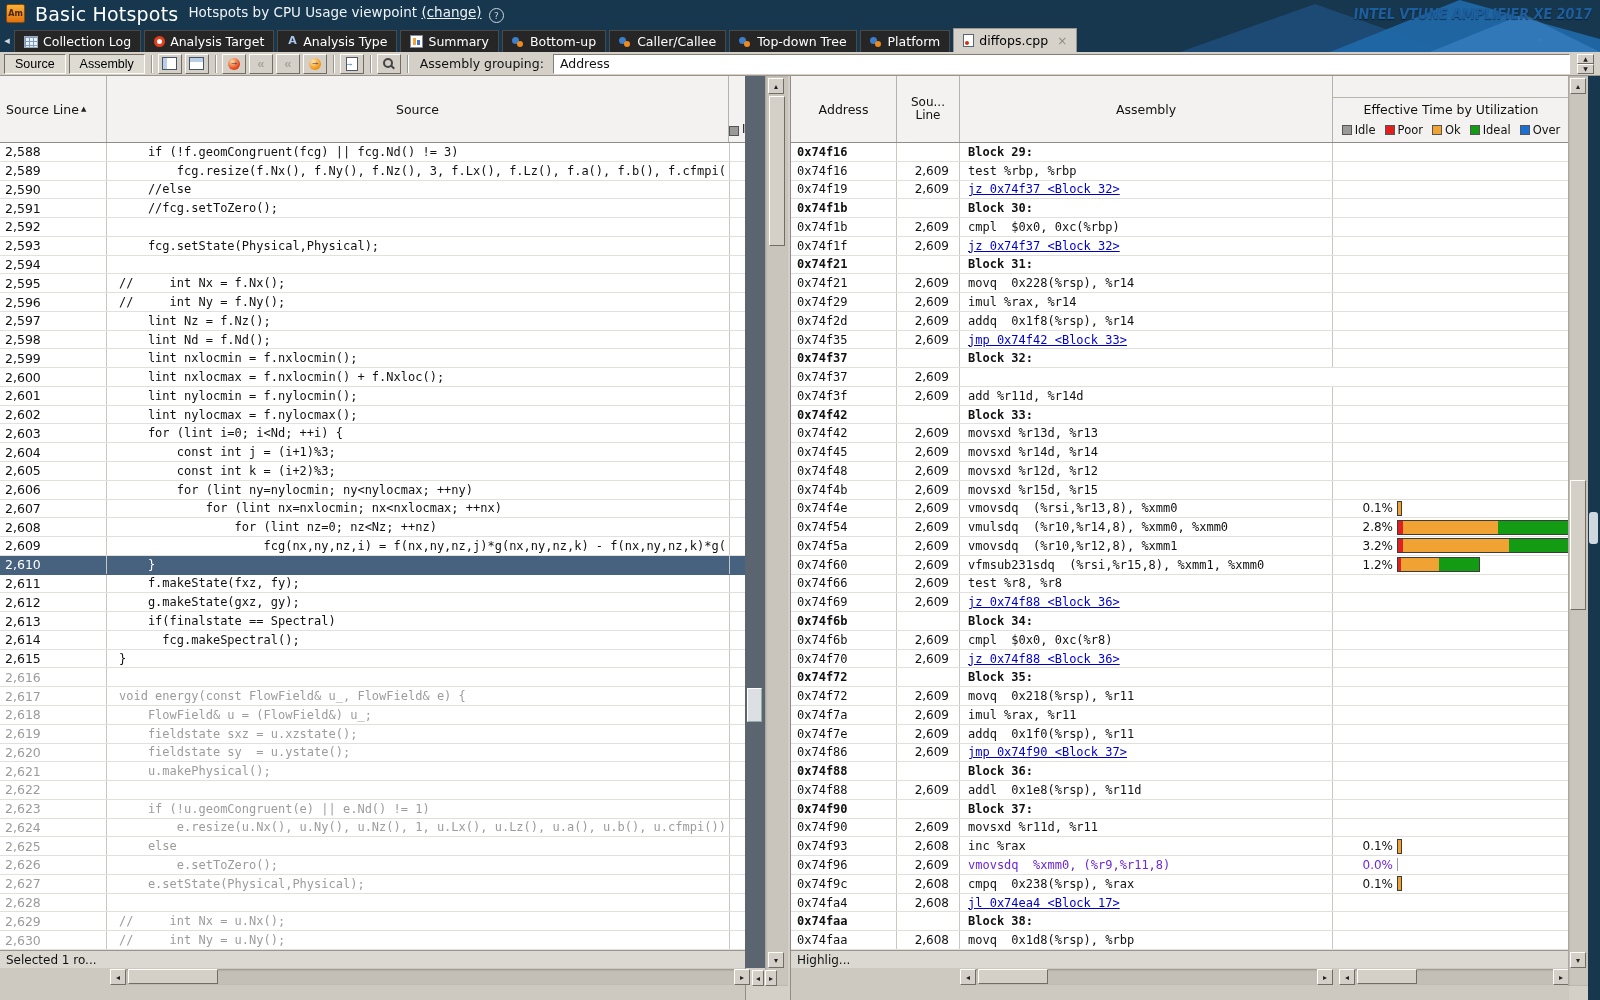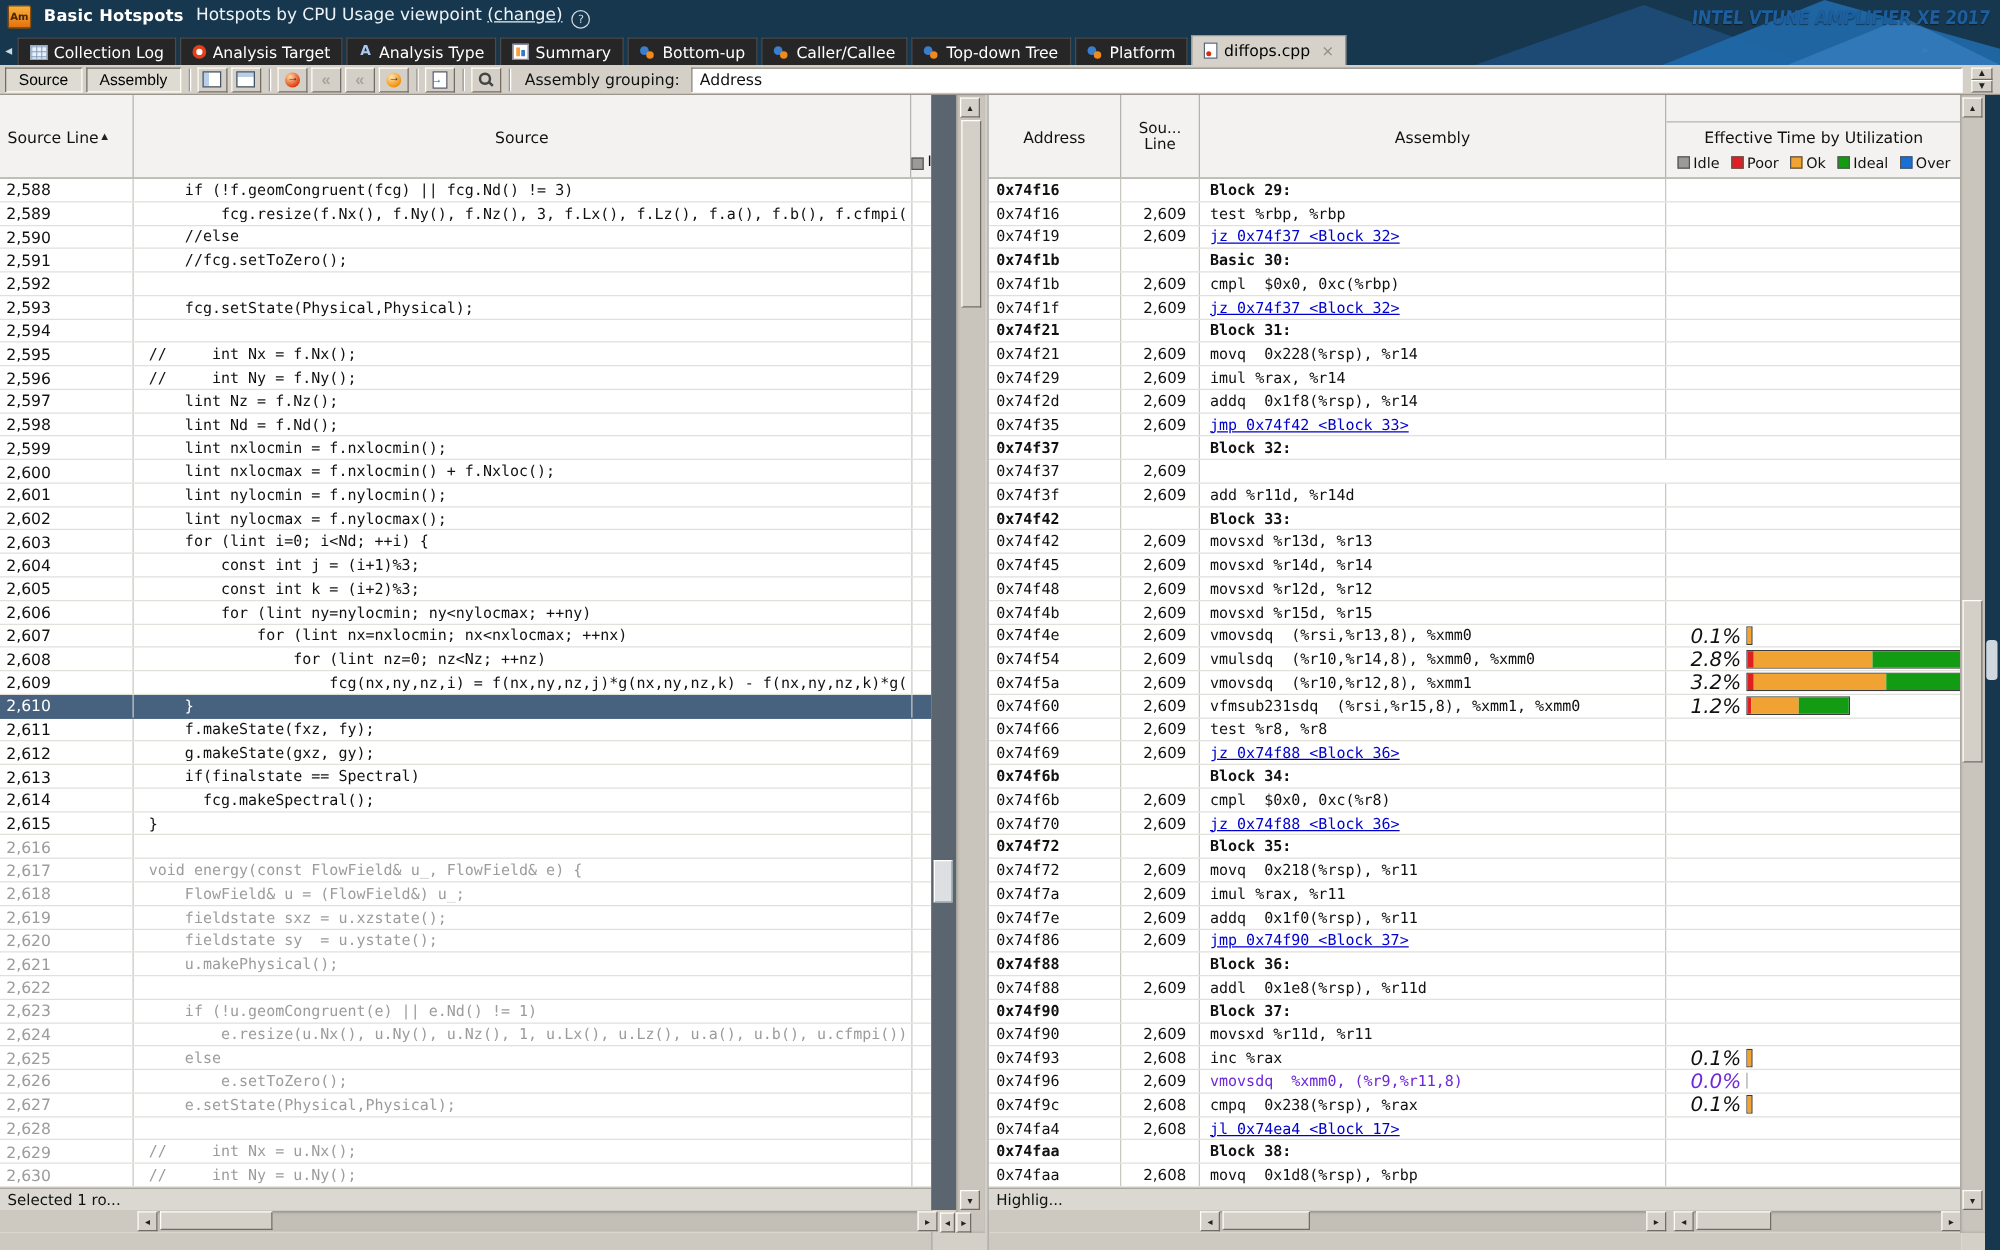--- a/index.html
+++ b/index.html
@@ -4,21 +4,21 @@
 <style>
   html,body{margin:0;padding:0;background:#888;}
   .app{position:relative;width:1600px;height:1000px;background:#d4d0c8;overflow:hidden;
        font-family:"DejaVu Sans","Liberation Sans",sans-serif;color:#111;}
 
   
   .hdr{position:absolute;left:0;top:0;width:1600px;height:52px;background:#17374e;}
   .titlebar{position:absolute;left:0;top:0;width:1600px;height:27px;display:flex;align-items:center;gap:10px;padding-left:6px;box-sizing:border-box;color:#fff;z-index:3;}
   .am-icon{width:17px;height:17px;border:1px solid #8a4a08;border-radius:2px;background:linear-gradient(#f8b13c,#e2720f);
            font:bold 8px "DejaVu Sans",sans-serif;color:#4a2500;display:flex;align-items:center;justify-content:center;}
-  .title-main{font-weight:bold;font-size:13px;letter-spacing:.2px;}
+  .title-main{font-weight:normal;font-size:19px;letter-spacing:.2px;}
   .title-sub{font-size:13.5px;color:#eef3f7;}
   .chg-link{text-decoration:underline;color:#eef3f7;cursor:pointer;text-align:center;}
   .help-circ{display:inline-flex;width:13px;height:13px;border:1.5px solid #cfd8de;border-radius:50%;
              align-items:center;justify-content:center;font-size:9px;color:#cfd8de;margin-left:3px;vertical-align:-2px;}
   .chv{position:absolute;z-index:1;}
   .chv1{left:1180px;top:4px;width:300px;height:48px;background:#1c4a74;clip-path:polygon(0 100%,45% 0,90% 100%);}
   .chv2{left:1330px;top:0px;width:270px;height:52px;background:#2067a6;clip-path:polygon(0 100%,48% 0,100% 75%,100% 100%);opacity:.95;}
   .chv3{left:1430px;top:14px;width:170px;height:38px;background:#3e88c8;clip-path:polygon(0 100%,55% 0,100% 100%);opacity:.55;}
   .logo-text{position:absolute;right:8px;top:5px;z-index:4;color:#1d5f9e;font-weight:bold;font-size:15px;
              letter-spacing:-.3px;transform:skewX(-6deg) scaleX(.88);transform-origin:right center;
@@ -93,21 +93,21 @@
   .c-num{width:107px;flex:none;padding-left:5px;font-size:12.5px;border-right:1px solid #cac7c1;align-self:stretch;display:flex;align-items:center;box-sizing:border-box;}
   .c-code{flex:1;font:12px "DejaVu Sans Mono",monospace;white-space:pre;overflow:hidden;padding-left:12px;}
   .c-part{width:15px;flex:none;border-left:1px solid #cac7c1;align-self:stretch;}
   .srow.sel{background:#46627e;color:#fff;border-bottom-color:#46627e;}
   .srow.sel .c-num{color:#fff;text-align:center;}
   .srow.dim,.srow.dim .c-num{color:#9c9c9c;}
 
   .a-addr{width:106px;flex:none;padding-left:6px;font:12px "DejaVu Sans Mono",monospace;border-right:1px solid #cac7c1;align-self:stretch;display:flex;align-items:center;box-sizing:border-box;}
   .a-line{width:63px;flex:none;justify-content:flex-end;padding-right:10px;font-size:12px;border-right:1px solid #cac7c1;align-self:stretch;display:flex;align-items:center;box-sizing:border-box;}
   .a-asm{width:373px;flex:none;font:12px "DejaVu Sans Mono",monospace;white-space:pre;overflow:hidden;padding-left:8px;border-right:1px solid #cac7c1;align-self:stretch;display:flex;align-items:center;box-sizing:border-box;}
-  .a-pct{width:64px;flex:none;justify-content:flex-end;padding-right:4px;font-size:16px;display:flex;align-items:center;box-sizing:border-box;font-style:italic;}
+  .a-pct{width:64px;flex:none;justify-content:flex-end;padding-right:4px;font-size:12px;display:flex;align-items:center;box-sizing:border-box;}
   .a-bar{flex:1;display:flex;align-items:center;overflow:hidden;}
   .arow.block .a-addr,.arow.block .a-asm{font-weight:bold;}
   .arow .dim{color:#6d28d9;}
   .asm-link{color:#0000cc;text-decoration:underline;cursor:pointer;}
   .bargroup{display:flex;height:13px;border:1px solid #3c3c3c;box-sizing:content-box;}
   .bargroup span{height:13px;}
   .hairline{width:1px;height:13px;background:#9a9a9a;}
 
   .hc-eff{flex:1;flex-direction:column;align-items:stretch;justify-content:flex-start;border-right:none;}
   .eff-top{height:21px;border-bottom:1px solid #b5b3ad;}
@@ -556,21 +556,21 @@
         <div class="arow">
           <div class="a-addr">0x74f19</div>
           <div class="a-line">2,609</div>
           <div class="a-asm"><span class="asm-link">jz 0x74f37 &lt;Block 32&gt;</span></div>
           <div class="a-pct"></div>
           <div class="a-bar"></div>
         </div>
         <div class="arow block">
           <div class="a-addr">0x74f1b</div>
           <div class="a-line"></div>
-          <div class="a-asm">Basic 30:</div>
+          <div class="a-asm">Block 30:</div>
           <div class="a-pct"></div>
           <div class="a-bar"></div>
         </div>
         <div class="arow">
           <div class="a-addr">0x74f1b</div>
           <div class="a-line">2,609</div>
           <div class="a-asm">cmpl  $0x0, 0xc(%rbp)</div>
           <div class="a-pct"></div>
           <div class="a-bar"></div>
         </div>

